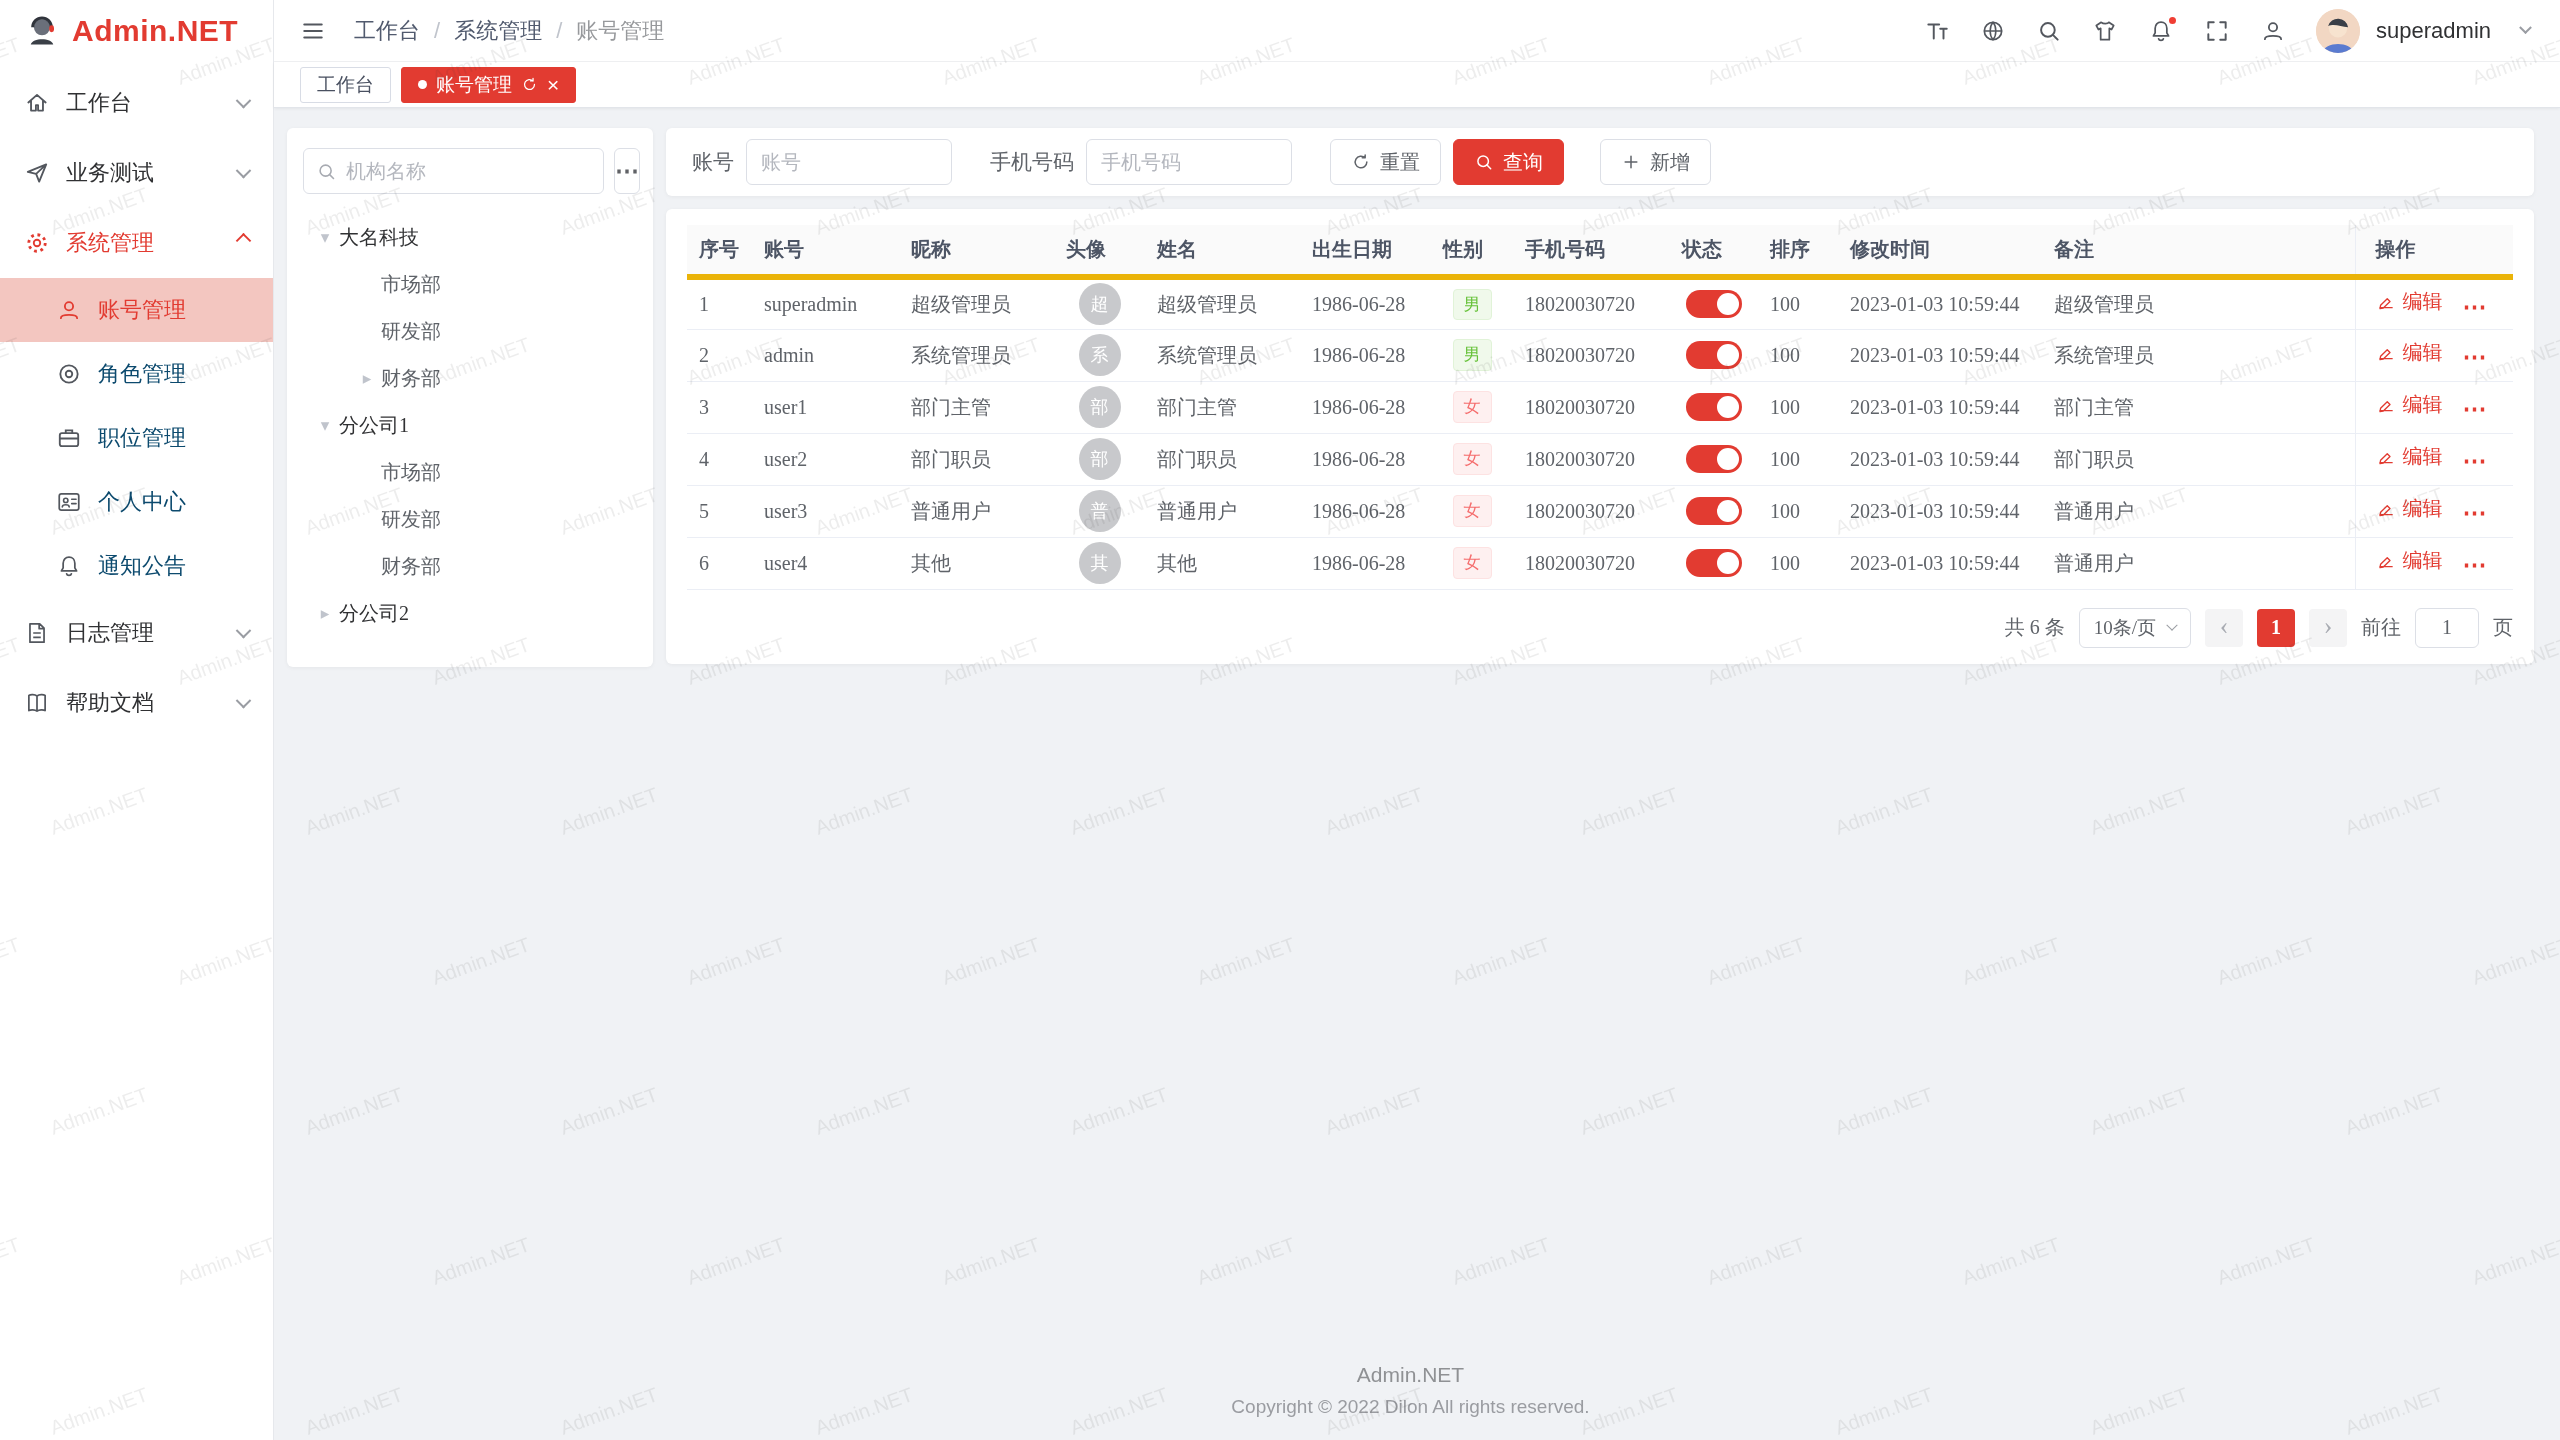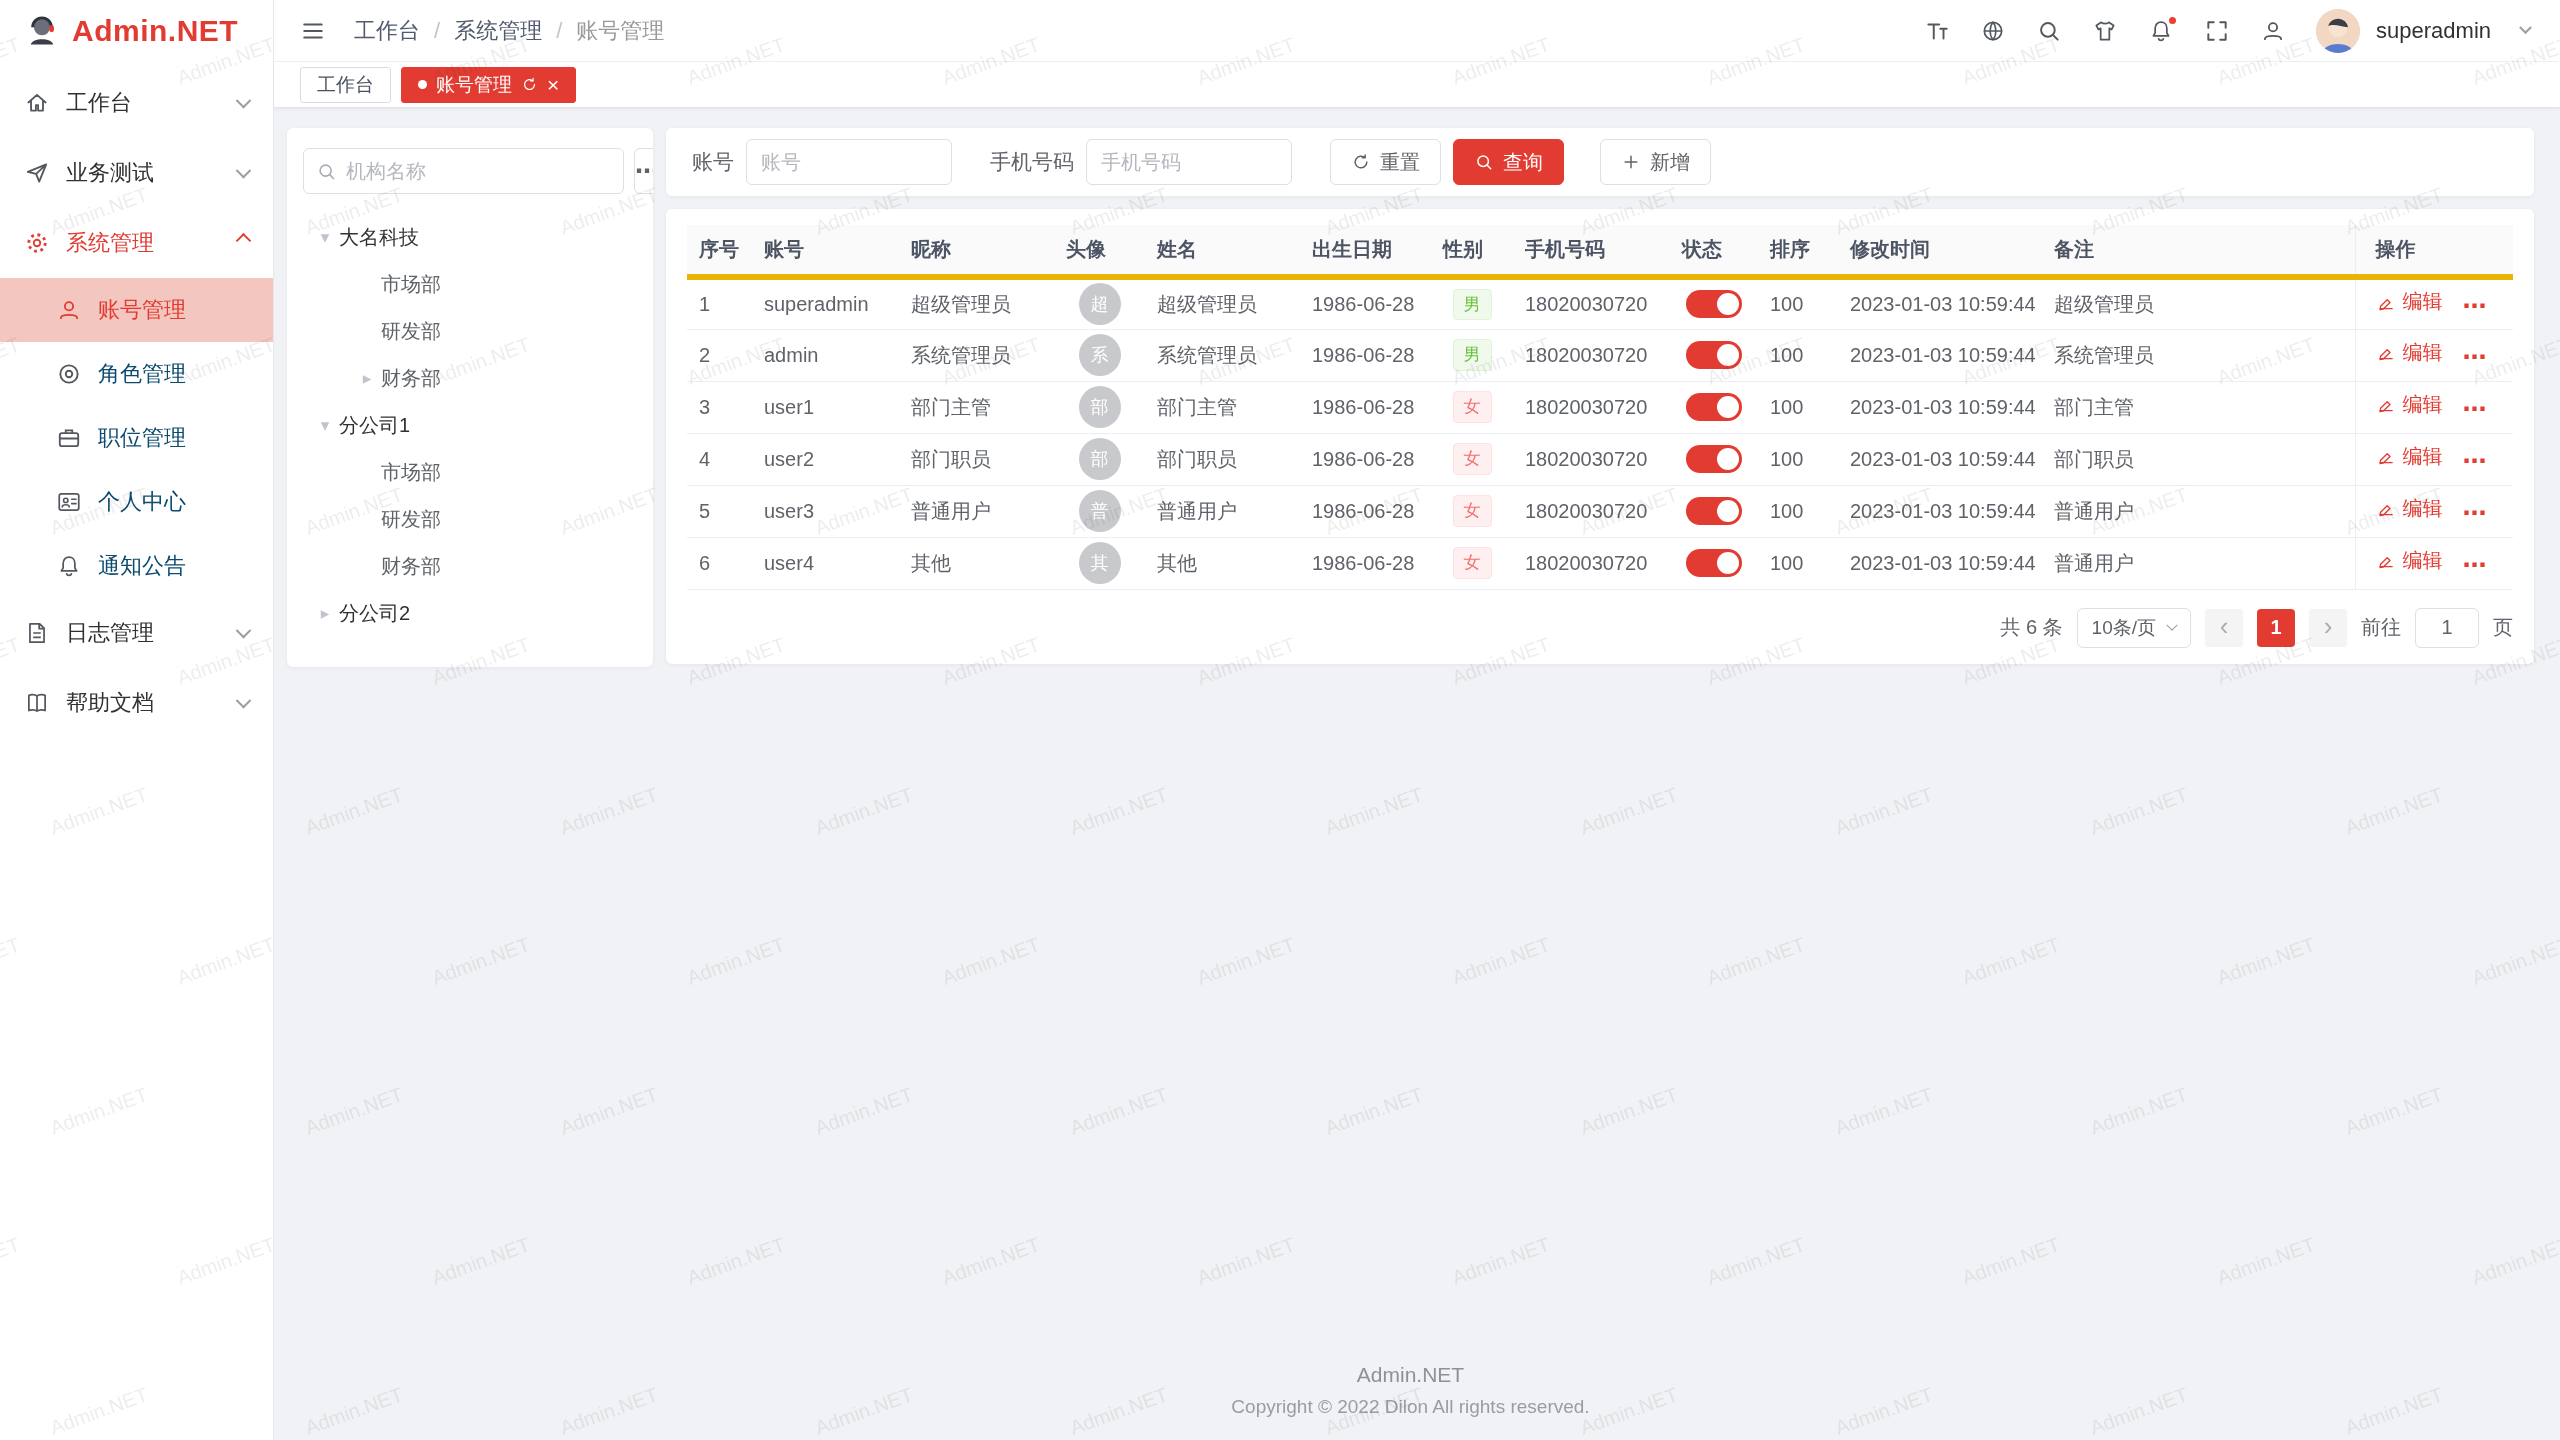--- a/index.html
+++ b/index.html
@@ -50,21 +50,21 @@
   .tab { height:36px; padding:0 16px; display:inline-flex; align-items:center; gap:9px; border:1px solid #d8dce5; font-size:19px; color:#495060; background:#fff; border-radius:3px; cursor:pointer; }
   .tab.active { background:#e23b31; border-color:#e23b31; color:#fff; }
   .tab-dot { width:9px; height:9px; border-radius:50%; background:#fff; }
   .tab-ic { width:17px; height:17px; color:#fff; }
   .tab-ic svg { width:100%; height:100%; }
   .tab-ic.close { width:auto; height:auto; font-size:21px; line-height:1; }
 
   
   .content { flex:1; display:flex; flex-direction:column; padding:20px 26px 12px 13px; min-height:0; }
   .content-row { display:flex; gap:13px; align-items:flex-start; }
-  .card { background:#fff; border-radius:6px; box-shadow:0 1px 4px rgba(0,0,0,.05); }
+  .card { background:#fff; border-radius:6px; box-shadow:0 1px 4px rgba(0,0,0,.05);font-family:Liberation Serif, serif; }
   .tree-card { width:366px; flex:0 0 366px; height:539px; padding:20px 16px; overflow:hidden; }
   .tree-top { display:flex; gap:10px; }
   .search-box { flex:1; height:46px; border:1px solid #dcdfe6; border-radius:6px; display:flex; align-items:center; padding:0 12px; gap:9px; background:#fff; }
   .sb-icon { width:21px; height:21px; color:#a8abb2; flex:0 0 21px; }
   .sb-icon svg { width:100%; height:100%; }
   .sb-input { border:none; flex:1; min-width:0; font-size:20px; color:#606266; }
   .sb-input::placeholder { color:#b4b7be; }
   .more-btn { width:46px; height:46px; border:1px solid #dcdfe6; border-radius:6px; color:#606266; font-size:24px; font-weight:bold; background:#fff; line-height:1; }
   .tree { margin-top:20px; font-size:20px; }
   .tree-node { height:47px; display:flex; align-items:center; cursor:pointer; border-radius:4px; }

